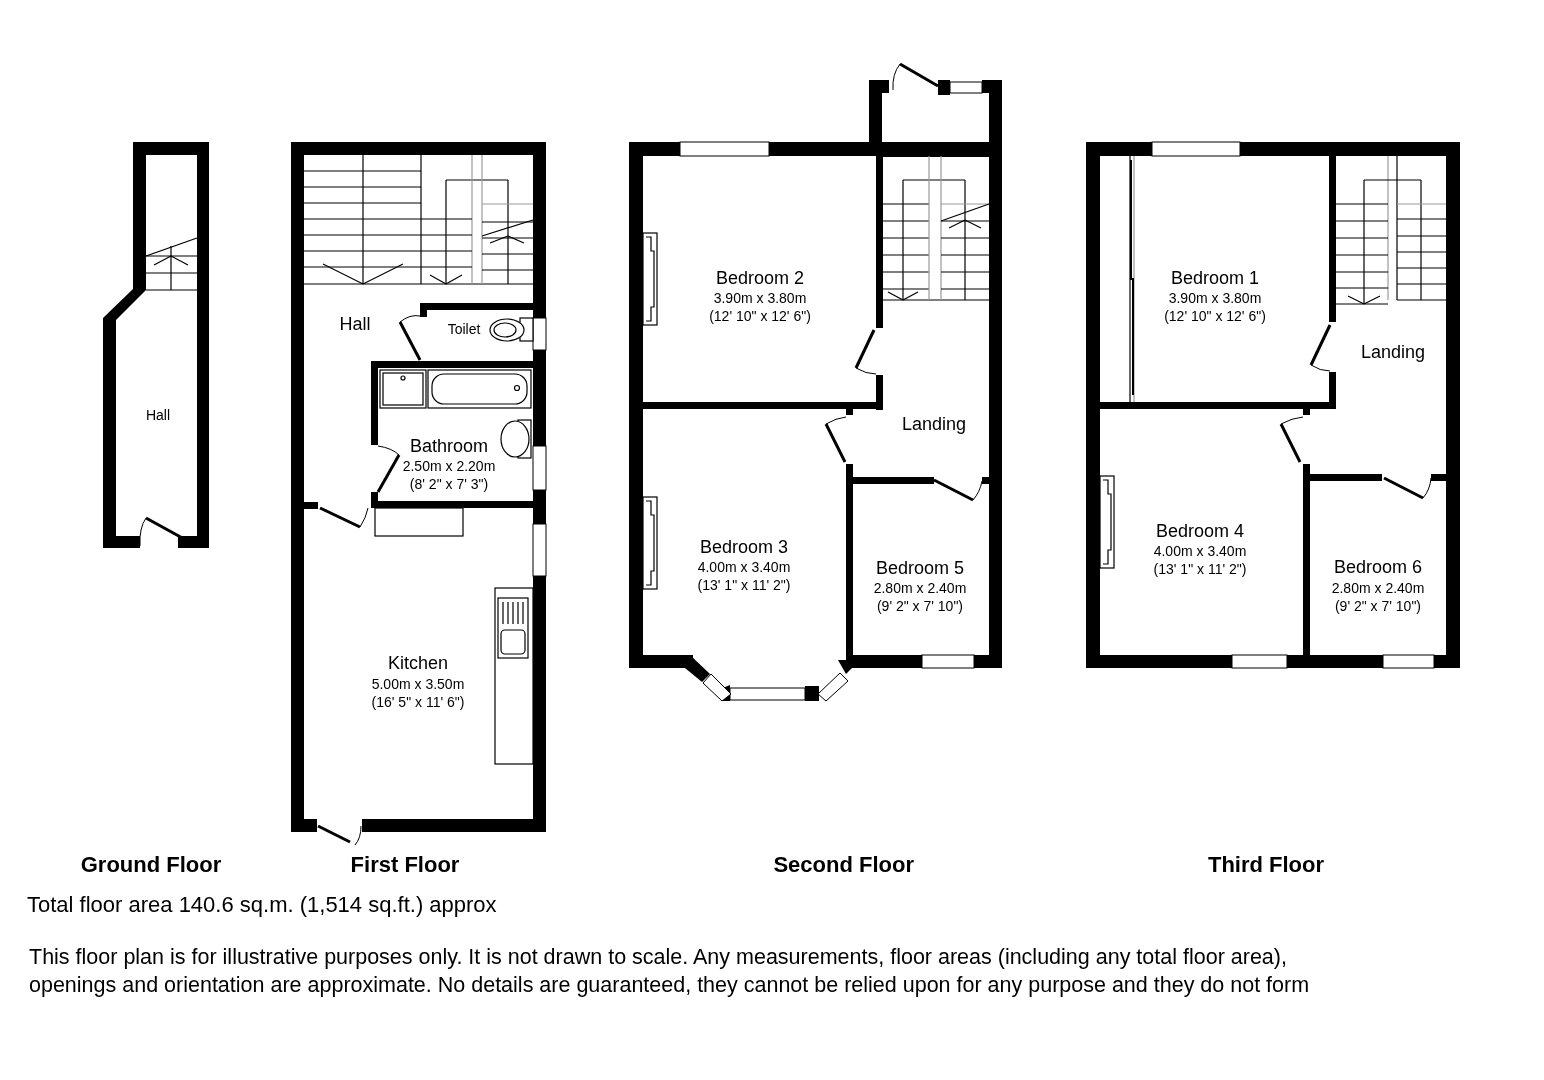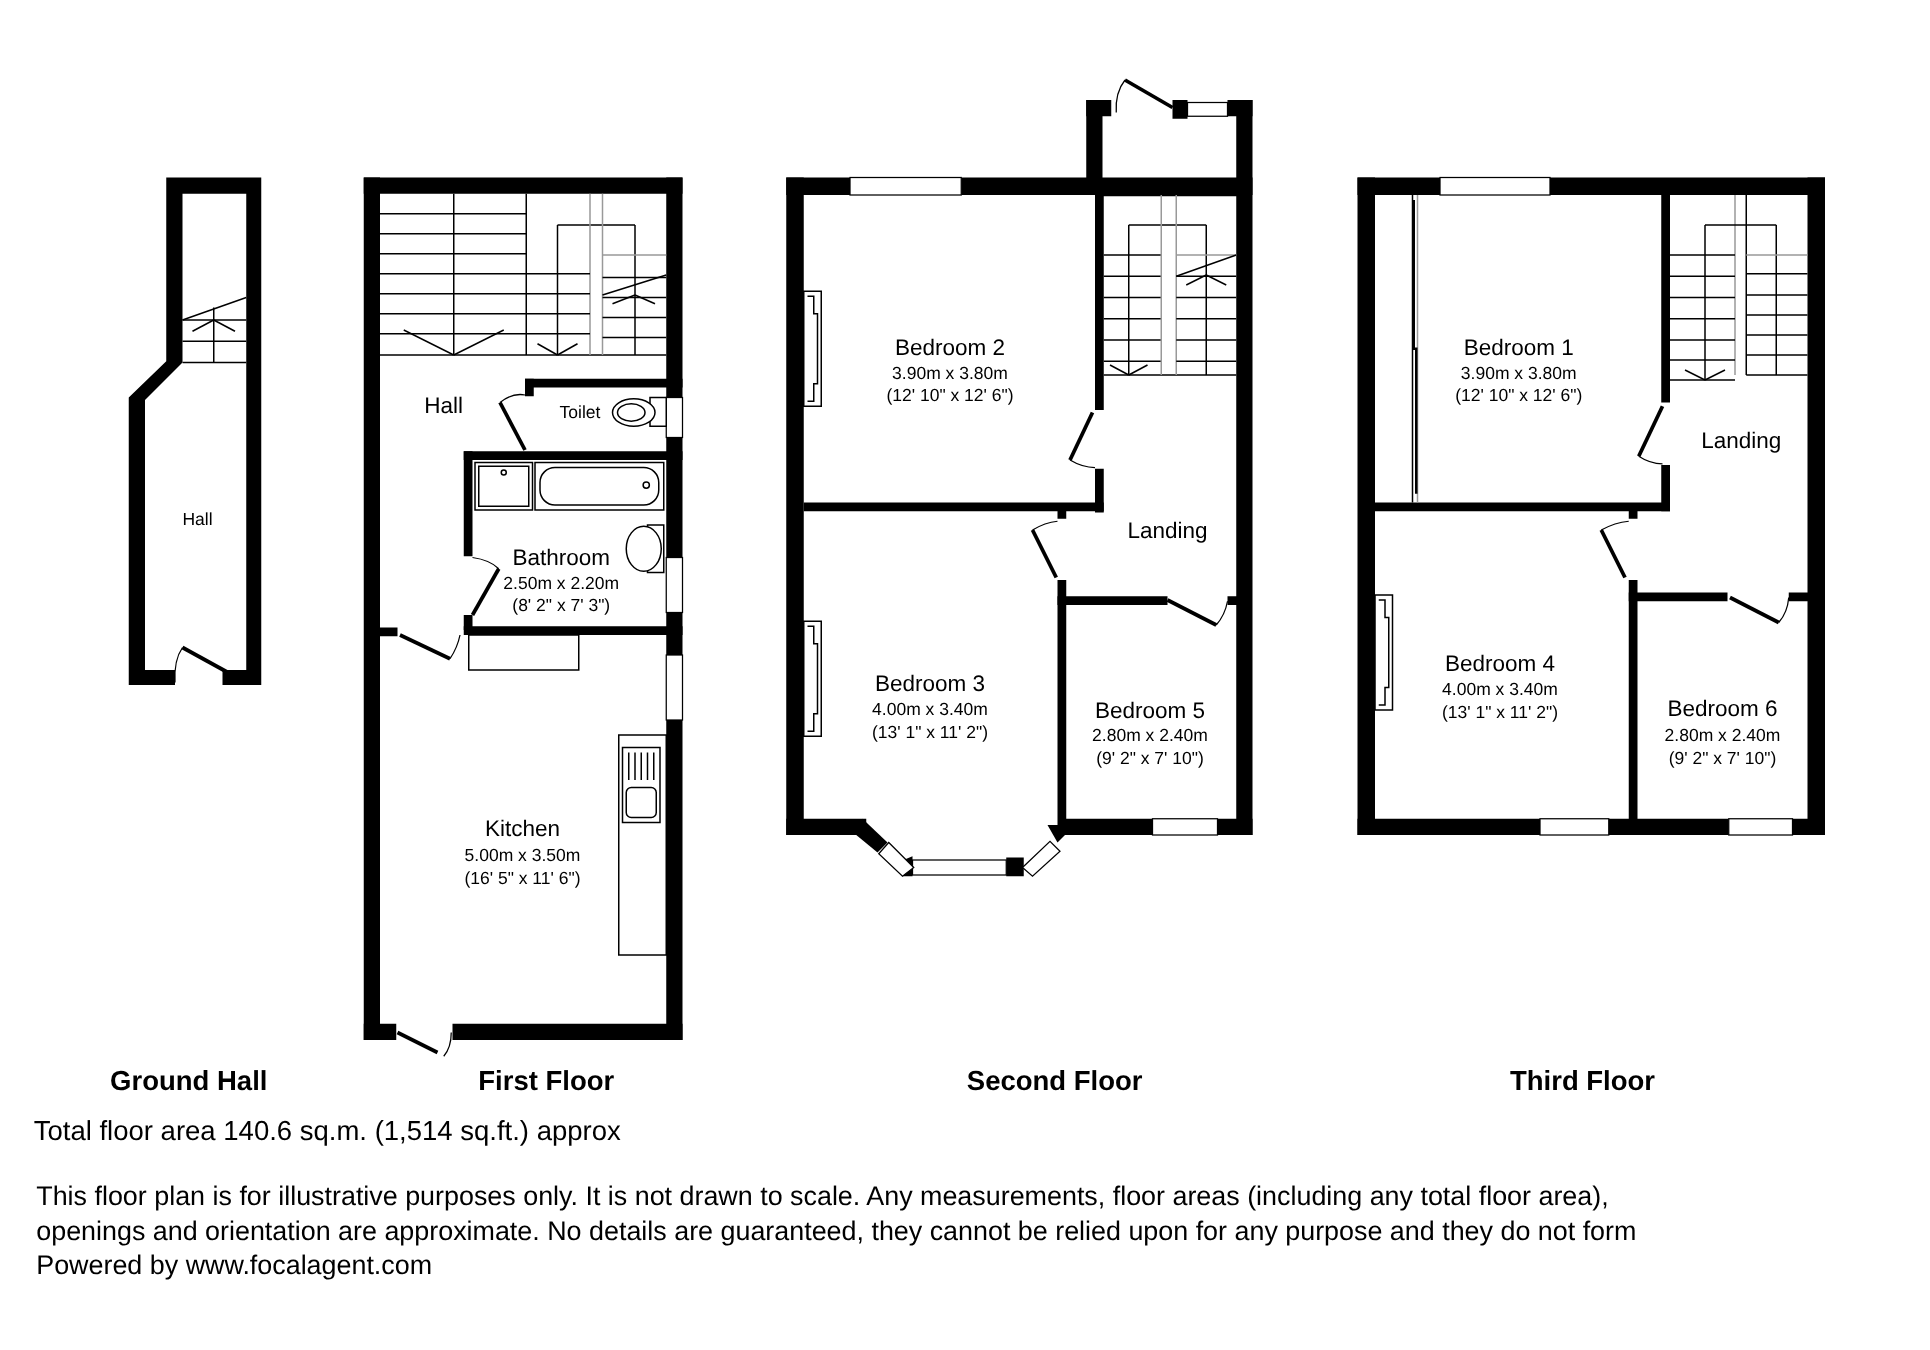--- a/index.html
+++ b/index.html
@@ -340,24 +340,23 @@
     <text class="room-name" x="1393" y="358">Landing</text>
     <text class="room-name" x="1200" y="537">Bedroom 4</text>
     <text class="room-dim" x="1200" y="556">4.00m x 3.40m</text>
     <text class="room-dim" x="1200" y="574">(13' 1" x 11' 2")</text>
     <text class="room-name" x="1378" y="573">Bedroom 6</text>
     <text class="room-dim" x="1378" y="593">2.80m x 2.40m</text>
     <text class="room-dim" x="1378" y="611">(9' 2" x 7' 10")</text>
   </g>
 </svg>
 
-<div class="floor-label" style="left:70px; width:162px;">Ground Hall</div>
-<div class="floor-label" style="left:356px; width:162px;">First Floor</div>
+<div class="floor-label" style="left:70px; width:162px;">Ground Floor</div>
+<div class="floor-label" style="left:324px; width:162px;">First Floor</div>
 <div class="floor-label" style="left:714px; width:200px;text-align:right;">Second Floor</div>
 <div class="floor-label" style="left:1180px; width:172px;">Third Floor</div>
 
 <div class="total">Total floor area 140.6 sq.m. (1,514 sq.ft.) approx</div>
 
 <div class="disclaimer">
   <div>This floor plan is for illustrative purposes only. It is not drawn to scale. Any measurements, floor areas (including any total floor area),</div>
   <div>openings and orientation are approximate. No details are guaranteed, they cannot be relied upon for any purpose and they do not form</div>
-  <div>Powered by www.focalagent.com</div>
 </div>
 
 </body></html>

